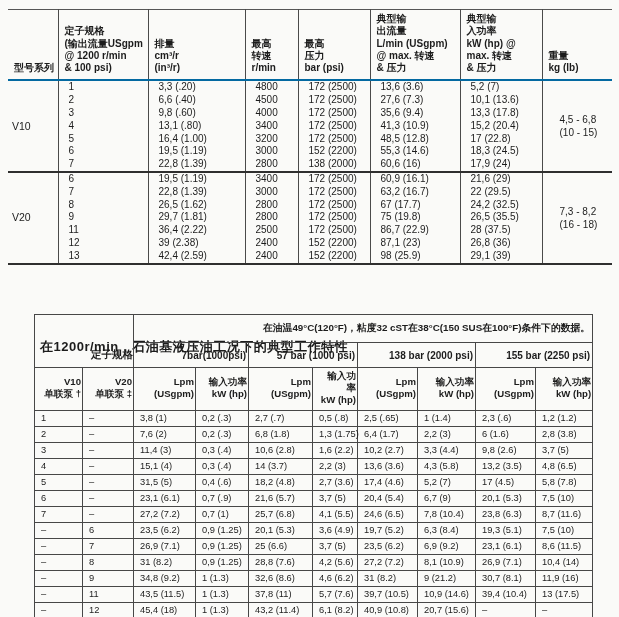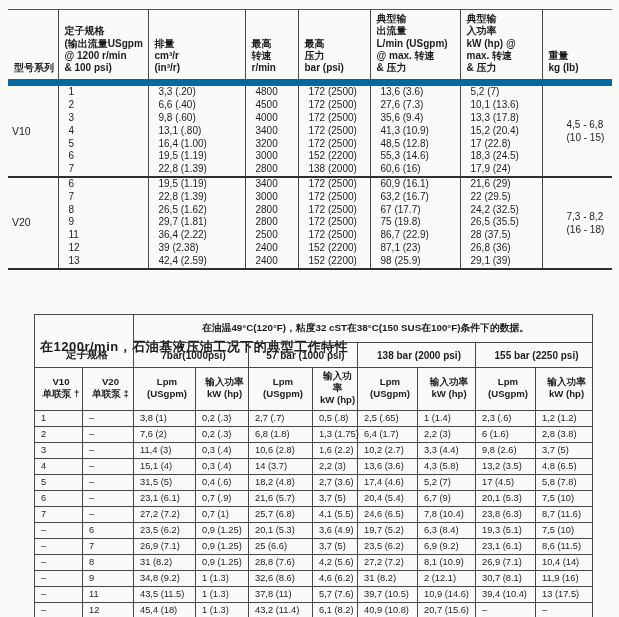--- a/index.html
+++ b/index.html
@@ -15,21 +15,21 @@
   th, td { font-weight: normal; }
 
   
   .t1 {
     position: absolute; left: 8px; top: 9px; width: 604px;
     border-top: 1px solid #565656;
     border-bottom: 2px solid #2f2f2f;
     font-size: 10px;
   }
   .t1 thead th {
-    border-bottom: 7px solid #0369a1;
+    border-bottom: 2px solid #0369a1;
     vertical-align: bottom;
     text-align: left;
     font-weight: bold;
     white-space: pre-line;
     line-height: 12.3px;
     padding: 3px 2px 5px 6px;
   }
   .t1 th, .t1 td { border-left: 1px solid #4a4a4a; }
   .t1 .nb { border-left: none; }
   .t1 tbody td {
@@ -40,40 +40,40 @@
   }
   .t1 td.model {
     vertical-align: middle;
     font-size: 10.5px;
     padding-left: 4px;
   }
   .t1 td.wt {
     vertical-align: middle;
     white-space: pre-line;
     line-height: 13px;
-    padding-left: 24px;
+    padding-left: 17px;
   }
   .t1 td.gs, .t1 tr .gs { border-top: 2px solid #2f2f2f; }
 
   
   .perf-title {
     position: absolute; left: 40px; top: 294px;
     font-size: 13px; font-weight: bold;
     letter-spacing: 0.5px;
     white-space: nowrap;
     margin-top: 44px;
   }
 
   
   .t2 {
     position: absolute; left: 34px; top: 314px; width: 558px;
     font-size: 9.3px;
   }
   .t2 th, .t2 td { border: 1px solid #474747; }
-  .t2 thead th { text-align: center; font-weight: bold; }
+  .t2 thead th { text-align: right; font-weight: bold; }
   .t2 .stator-h {
     vertical-align: bottom;
     font-size: 10.5px;
     padding: 0 0 5px 6px;
   }
   .t2 .cond {
     height: 23px;
     font-size: 9.8px;
     padding: 2px 2px 2px 7px;
     vertical-align: middle;
@@ -438,21 +438,21 @@
         <td>10,4 (14)</td>
       </tr>
       <tr>
         <td>–</td>
         <td>9</td>
         <td>34,8 (9.2)</td>
         <td>1 (1.3)</td>
         <td>32,6 (8.6)</td>
         <td>4,6 (6.2)</td>
         <td>31 (8.2)</td>
-        <td>2 (12.1)</td>
+        <td>9 (21.2)</td>
         <td>30,7 (8.1)</td>
         <td>11,9 (16)</td>
       </tr>
       <tr>
         <td>–</td>
         <td>11</td>
         <td>43,5 (11.5)</td>
         <td>1 (1.3)</td>
         <td>37,8 (11)</td>
         <td>5,7 (7.6)</td>

